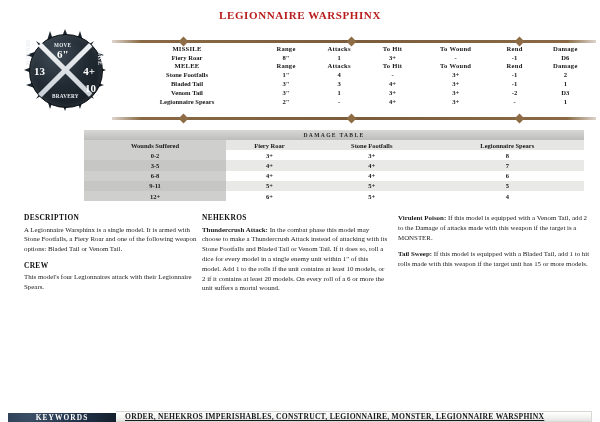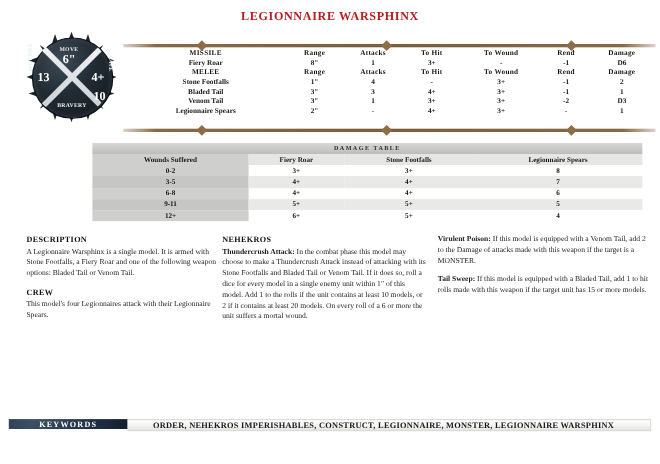--- a/index.html
+++ b/index.html
@@ -195,25 +195,25 @@
   }
   .sec-head.spaced { margin-top: 7px; }
   .sec-body { margin: 0 0 0 0; }
   .ability { margin: 0 0 7px 0; }
   .ability .aname { font-weight: bold; }
 
   
   #keywords-bar {
     position: absolute;
     left: 8px;
-    bottom: 17px;
+    bottom: 0;
     width: 584px;
     height: 24px;
     display: flex;
-    align-items: flex-start;
+    align-items: flex-end;
   }
   #keywords-label {
     width: 108px;
     background:
       radial-gradient(circle at 20% 20%, #3b4f66 0%, #22344a 55%, #15202e 100%);
     color: #ffffff;
     font-size: 7.4px;
     font-weight: bold;
     letter-spacing: 1.1px;
     display: flex;
@@ -225,24 +225,25 @@
     flex: 1;
     background: linear-gradient(to bottom, #ffffff 0%, #f4f4f2 55%, #e4e4e1 100%);
     border: 1px solid #d8d8d4;
     border-left: none;
     color: #16181c;
     font-size: 7.6px;
     font-weight: bold;
     letter-spacing: 0.25px;
     display: flex;
     align-items: center;
-    padding-left: 23px;
+    padding-left: 9px;
     font-family: "Liberation Serif", "DejaVu Serif", serif;
     white-space: nowrap;
     overflow: hidden;
+    text-decoration: underline;
   }
 </style>
 </head>
 <body>
 
 <div id="warscroll-title">LEGIONNAIRE WARSPHINX</div>
 
 <div id="stat-wheel">
   <svg class="spikes" viewBox="0 0 82 82">
     <g fill="#1b242c">

